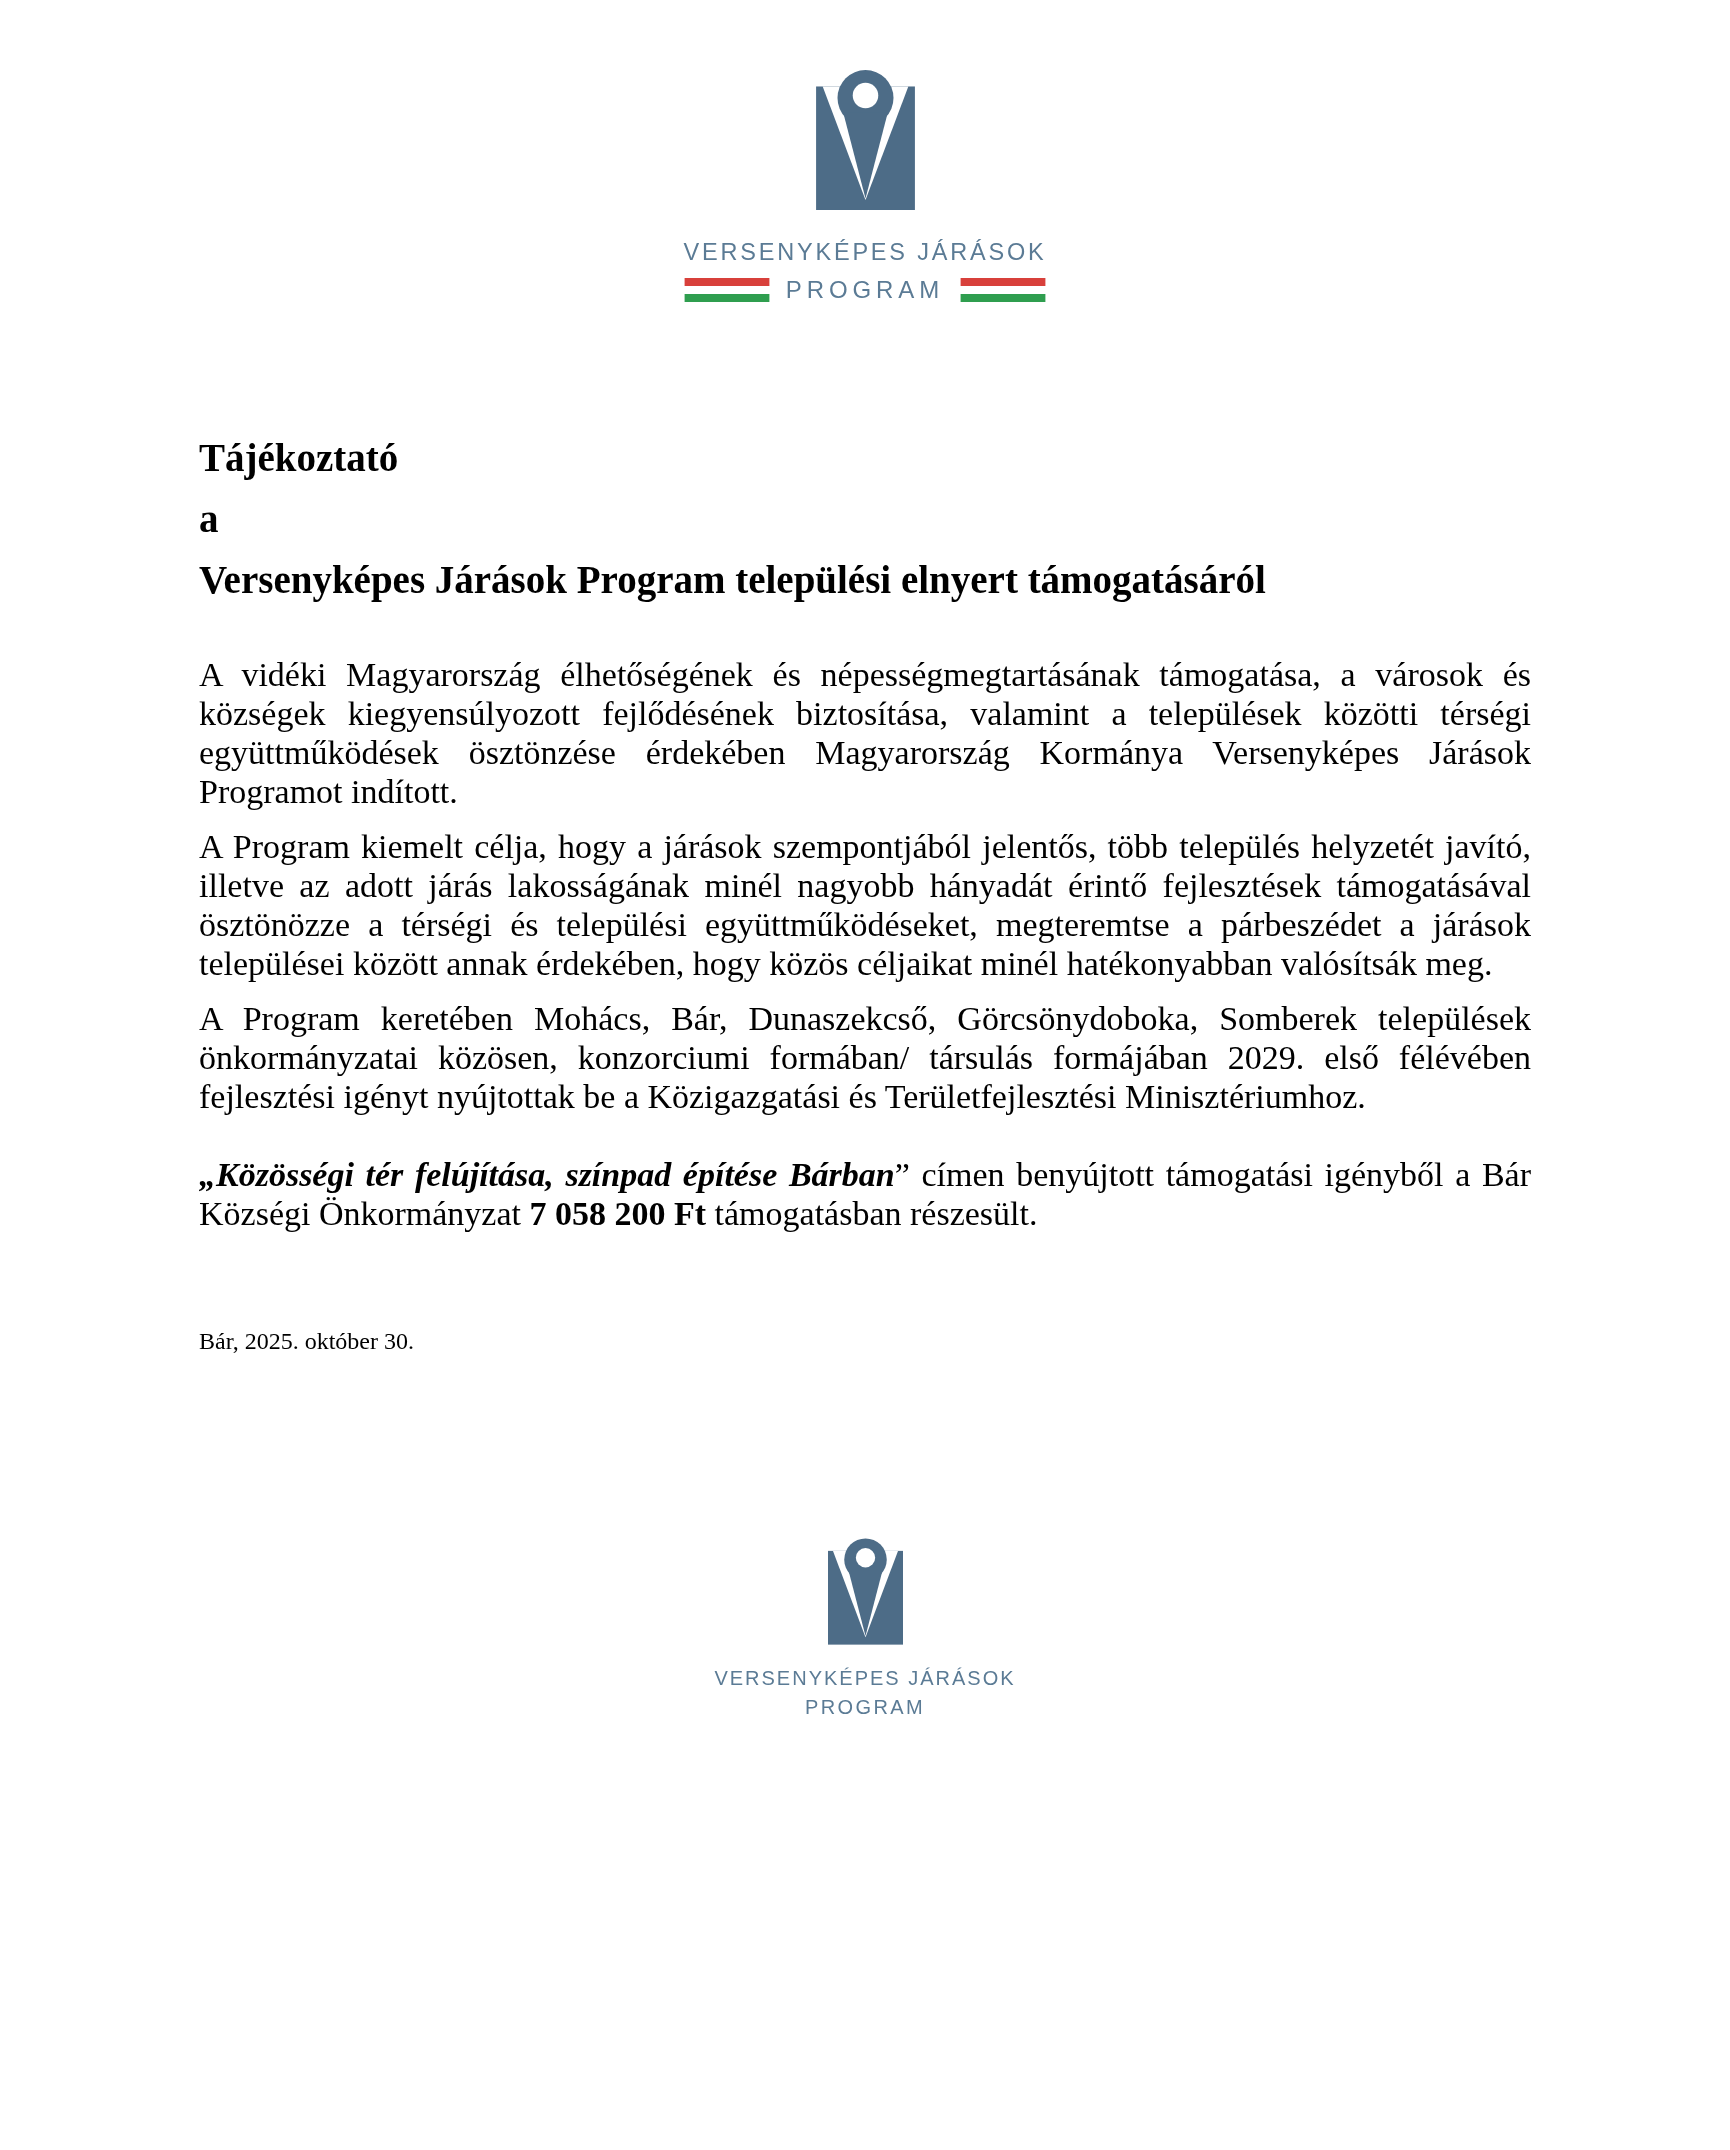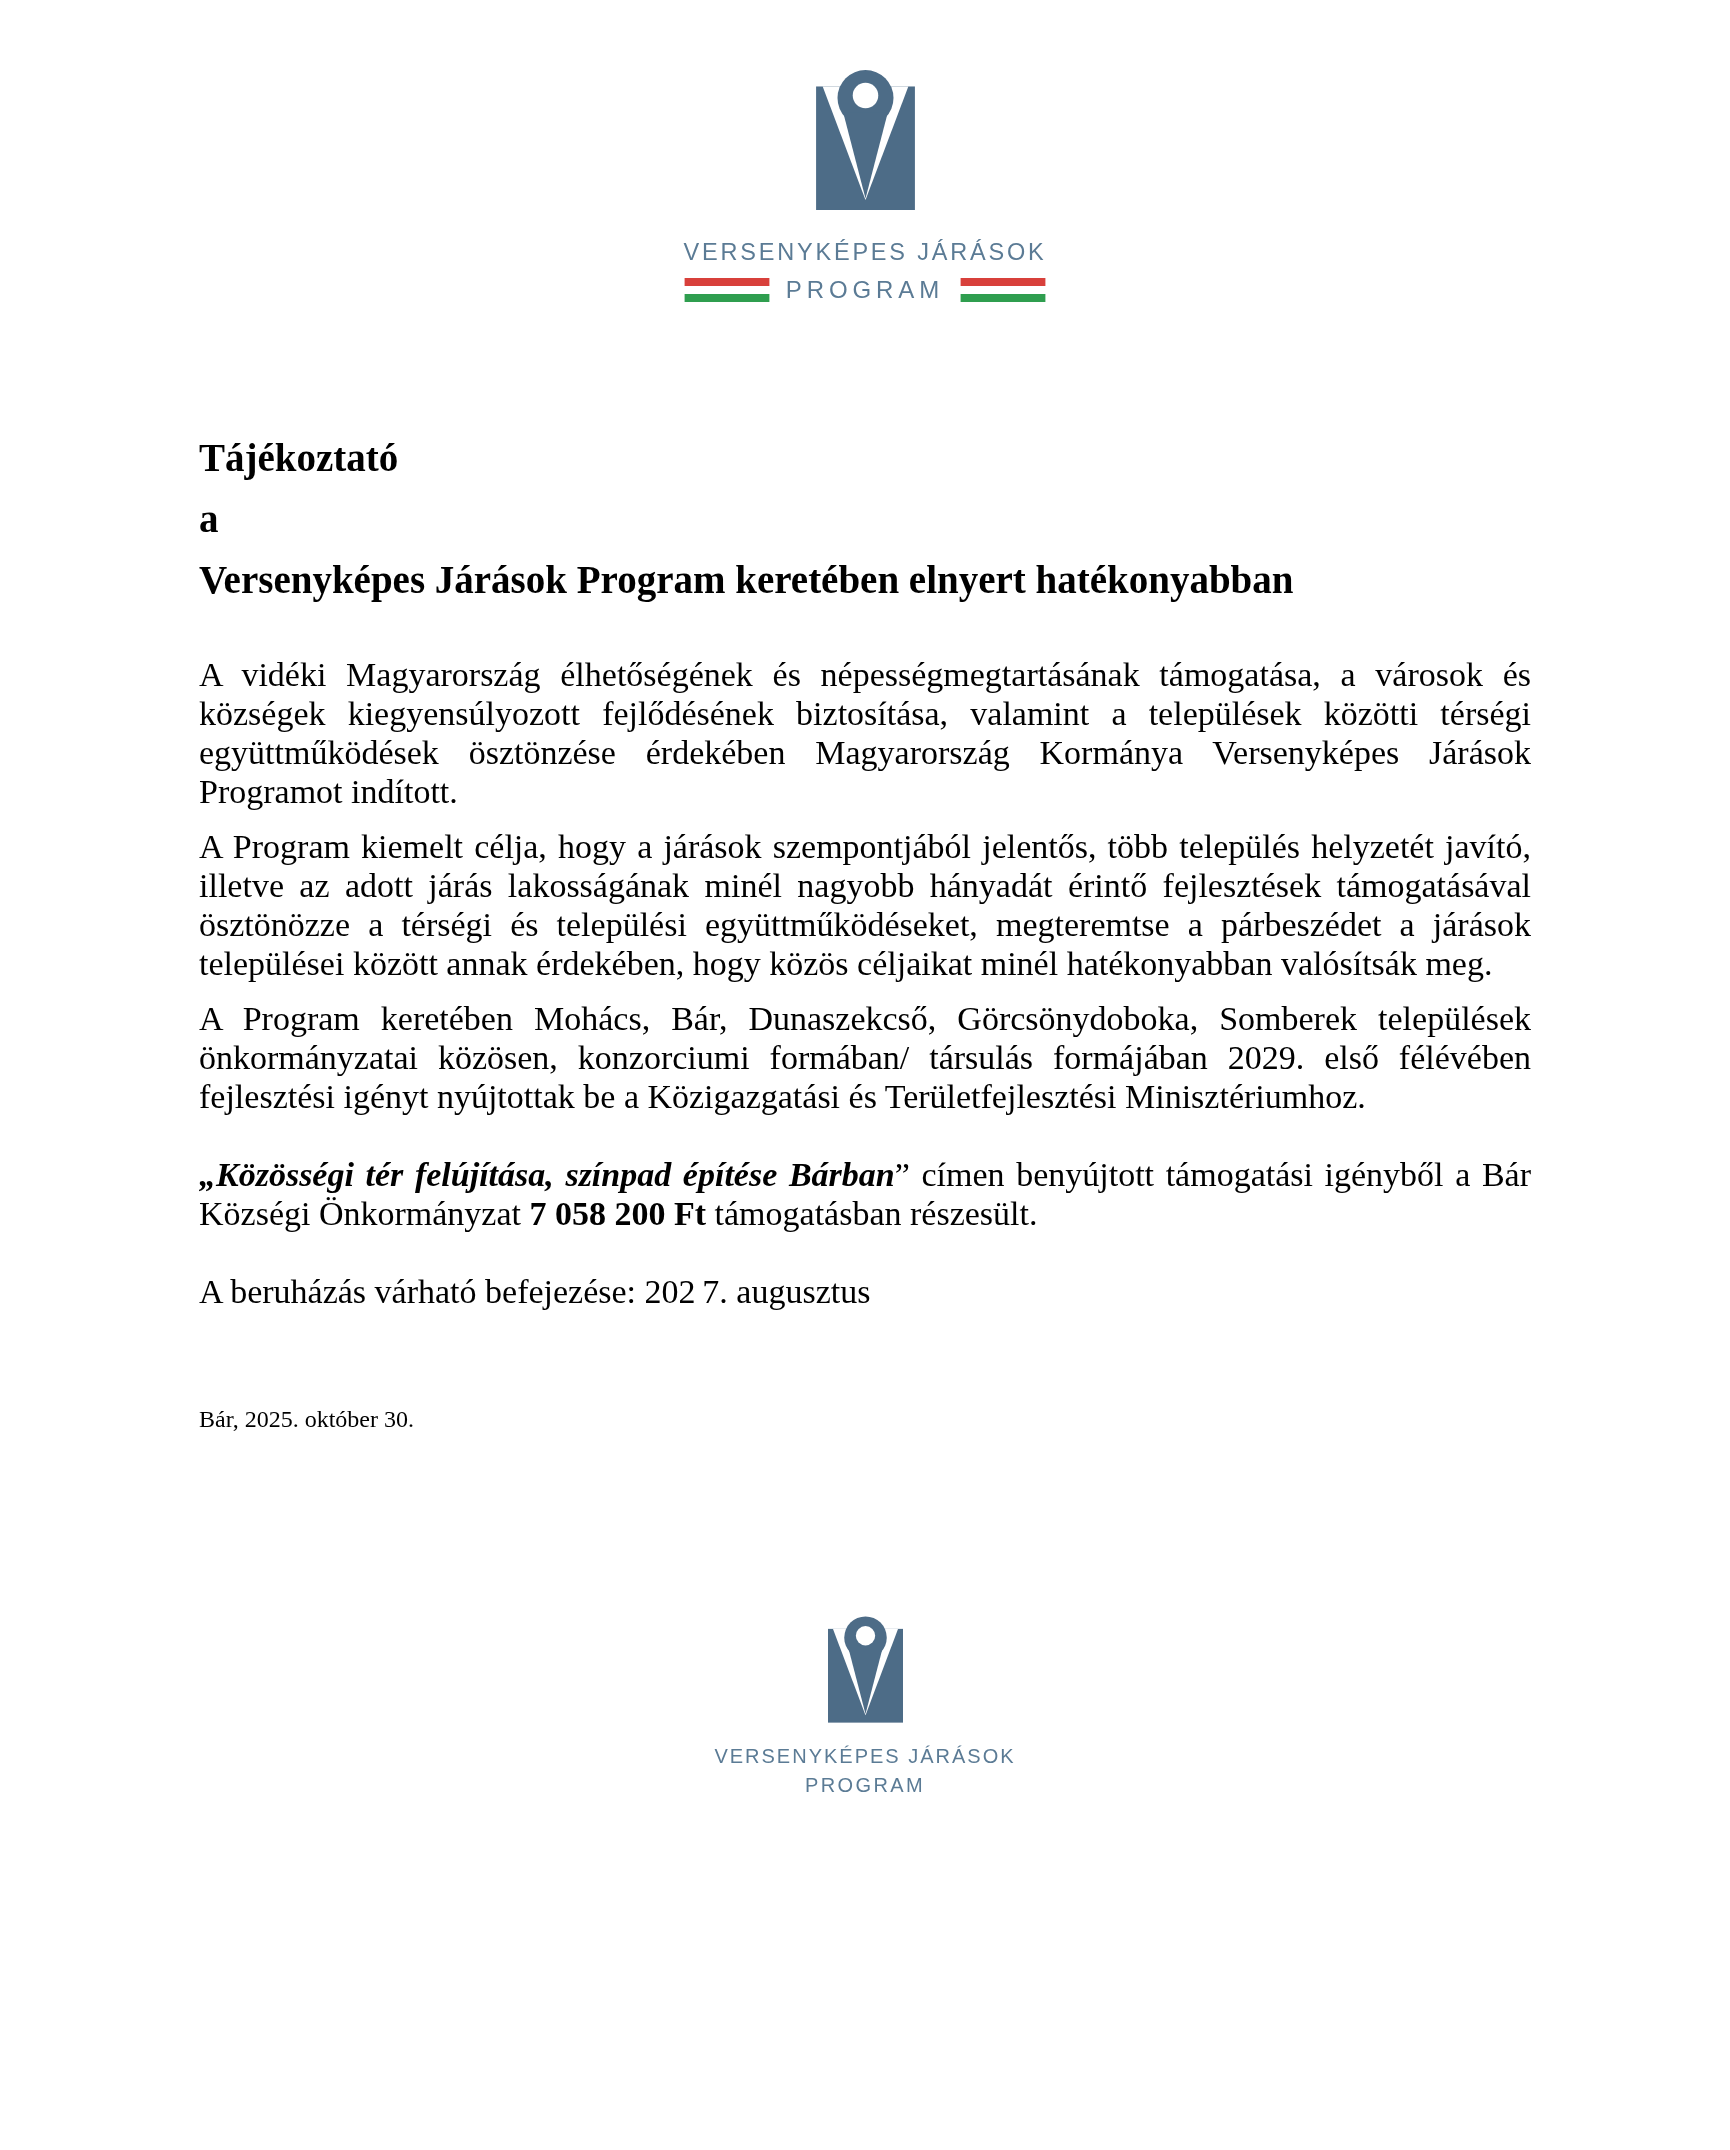--- a/index.html
+++ b/index.html
@@ -112,34 +112,33 @@
         <rect x="0" y="20" width="106" height="10" fill="#2f9e4f"></rect>
       </svg>
     </div>
   </header>
 
   <main class="content">
 
     <h1 class="doc-title">
       <div>Tájékoztató</div>
       <div>a</div>
-      <div>Versenyképes Járások Program keretében elnyert hatékonyabban</div>
+      <div>Versenyképes Járások Program települési elnyert támogatásáról</div>
     </h1>
 
     <p class="para">A vidéki Magyarország élhetőségének és népességmegtartásának támogatása, a városok és községek kiegyensúlyozott fejlődésének biztosítása, valamint a települések közötti térségi együttműködések ösztönzése érdekében Magyarország Kormánya Versenyképes Járások Programot indított.</p>
 
     <p class="para">A Program kiemelt célja, hogy a járások szempontjából jelentős, több település helyzetét javító, illetve az adott járás lakosságának minél nagyobb hányadát érintő fejlesztések támogatásával ösztönözze a térségi és települési együttműködéseket, megteremtse a párbeszédet a járások települései között annak érdekében, hogy közös céljaikat minél hatékonyabban valósítsák meg.</p>
 
     <p class="para mb-lg">A Program keretében Mohács, Bár, Dunaszekcső, Görcsönydoboka, Somberek települések önkormányzatai közösen, konzorciumi formában/ társulás formájában 2029. első félévében fejlesztési igényt nyújtottak be a Közigazgatási és Területfejlesztési Minisztériumhoz.</p>
 
     <p class="para mb-lg"><span class="bold-italic">„</span><span class="bold-italic">Közösségi tér felújítása, színpad építése Bárban</span><span>”</span><span> címen benyújtott támogatási igényből a Bár Községi Önkormányzat </span><b class="amount">7 058 200 Ft</b><span> támogatásban részesült.</span></p>
 
 
     <div class="dates">
-      <div>A beruházás várható befejezése: 202 7. augusztus</div>
     </div>
 
     <div class="signature">Bár, 2025. október 30.</div>
 
   </main>
 
   <footer class="footer-logo">
     <svg class="footer-mark" viewBox="0 0 120 170" aria-hidden="true">
       <rect x="0" y="20" width="120" height="150" fill="#4d6c87"></rect>
       <polygon points="8,20 112,20 60,158" fill="#ffffff"></polygon>

